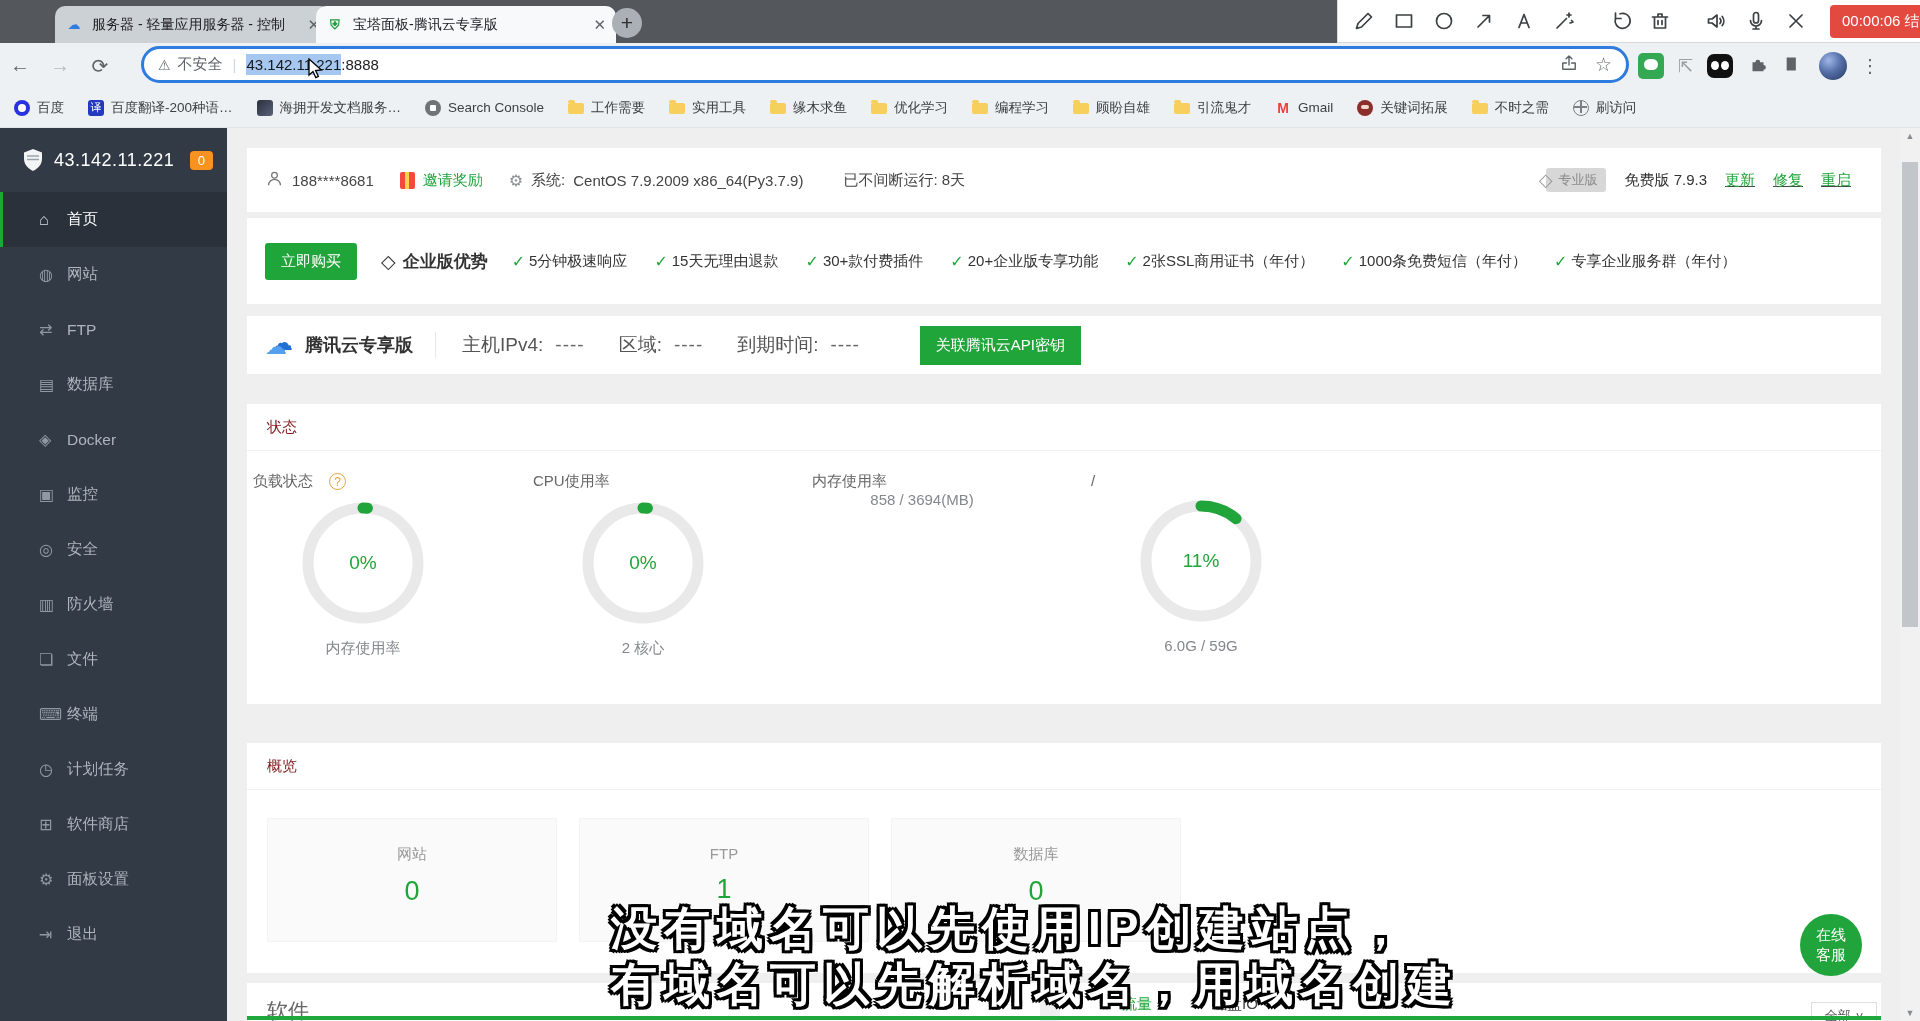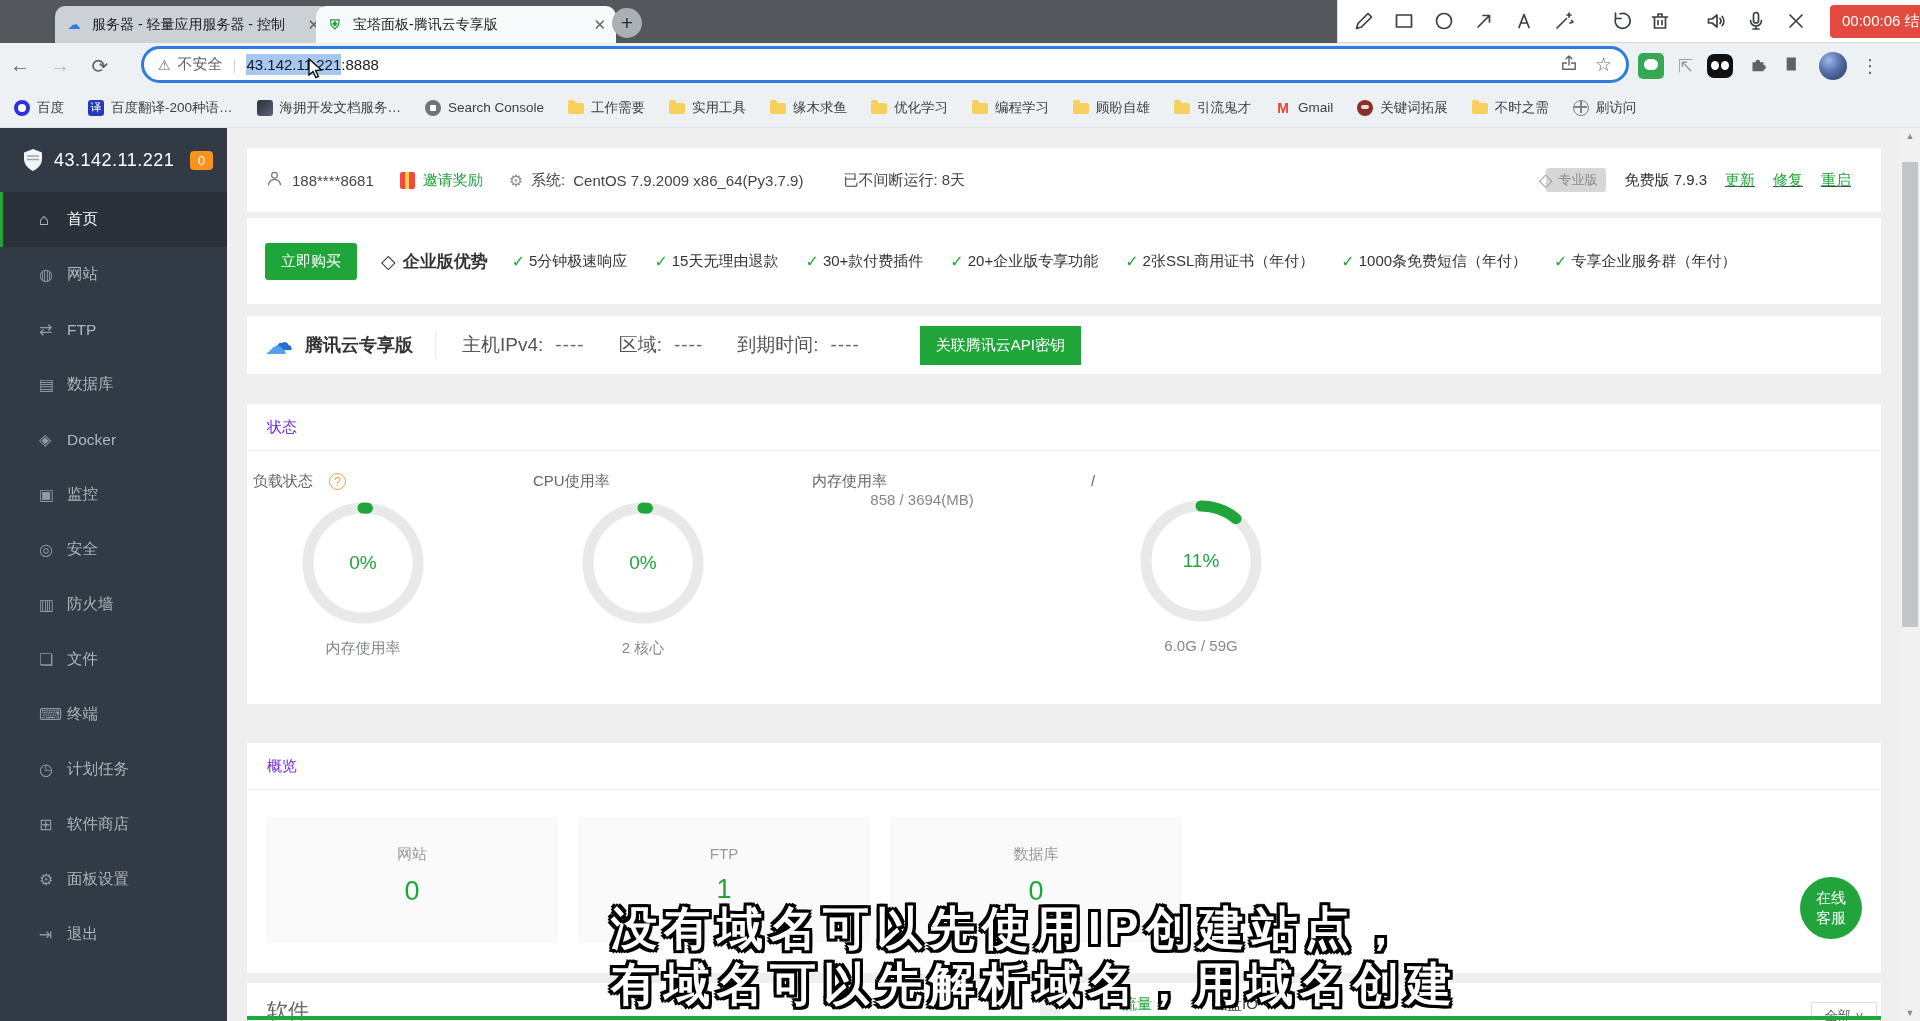--- a/index.html
+++ b/index.html
@@ -113,21 +113,21 @@
   .tc-logo i{position:absolute;font-style:normal;font-size:22px;line-height:22px;}
   .tc-back{color:#1f6fd4;left:6px;top:-2px;}
   .tc-front{color:#54a0ef;left:0;top:2px;}
   .tc-name{font-size:18px;font-weight:bold;color:#333;margin-right:22px;}
   .tc-div{width:1px;height:26px;background:#e8e8e8;margin-right:26px;}
   .tc-field{display:flex;align-items:center;margin-right:34px;font-size:19px;color:#555;}
   .tc-field b{font-weight:normal;margin-right:12px;color:#555;}
   .tc-val{letter-spacing:1px;color:#666;}
   .api-btn{background:#20a53a;color:#fff;font-size:15px;padding:10px 16px;border-radius:0;margin-left:26px;}
 
-  .sec-head{height:46px;line-height:46px;padding-left:20px;font-size:15px;color:#6d28d9;border-bottom:1px solid #f0f0f0;}
+  .sec-head{height:46px;line-height:46px;padding-left:20px;font-size:15px;color:#7f1d1d;border-bottom:1px solid #f0f0f0;}
 
   .status-card{left:247px;top:276px;width:1634px;height:300px;}
   .gauges{position:absolute;left:0;top:46px;width:1634px;height:254px;}
   .gauge{position:absolute;width:220px;transform:translateX(-50%);text-align:center;top:22px;}
   .gauge:nth-of-type(1){left:116px;}
   .gauge:nth-of-type(2){left:396px;}
   .gauge:nth-of-type(3){left:675px;}
   .gauge:nth-of-type(4){left:954px;}
   .g-title{font-size:15px;color:#666;display:flex;justify-content:flex-start;align-items:center;gap:16px;}
   .g-help{width:17px;height:17px;border:1px solid #e6a23c;color:#e6a23c;border-radius:50%;font-size:12px;line-height:17px;box-sizing:border-box;}
@@ -157,21 +157,21 @@
   
   .scrollbar{position:absolute;left:1900px;top:0;width:20px;height:893px;background:#f1f1f1;}
   .sb-arrow{position:absolute;left:0;width:20px;height:16px;color:#898d92;font-size:9px;text-align:center;line-height:16px;}
   .sb-up{top:0;} .sb-down{bottom:0;}
   .sb-thumb{position:absolute;left:2px;top:34px;width:16px;height:465px;background:#c2c5c9;}
 
   
   .subtitle{position:absolute;left:1035px;top:900px;transform:translateX(-50%);white-space:nowrap;z-index:50;
     font-size:46px;font-weight:bold;color:#fff;line-height:1.22;letter-spacing:7px;
     text-shadow:-3px -3px 0 #000,3px -3px 0 #000,-3px 3px 0 #000,3px 3px 0 #000,0 -3px 0 #000,0 3px 0 #000,-3px 0 0 #000,3px 0 0 #000;}
-  .support-btn{position:absolute;left:1800px;top:877px;width:62px;height:62px;border-radius:50%;background:#21a43b;color:#fff;font-size:15px;display:flex;flex-direction:column;align-items:center;justify-content:center;line-height:1.35;z-index:40;}
+  .support-btn{position:absolute;left:1800px;top:914px;width:62px;height:62px;border-radius:50%;background:#21a43b;color:#fff;font-size:15px;display:flex;flex-direction:column;align-items:center;justify-content:center;line-height:1.35;z-index:40;}
   .cursor{position:absolute;left:308px;top:58px;z-index:60;}
 </style>
 </head>
 <body>
 
 <div id="screen">
 
   <div class="tabstrip">
     <div class="tab tab-inactive">
       <span class="fav fav-qcloud">☁</span>

